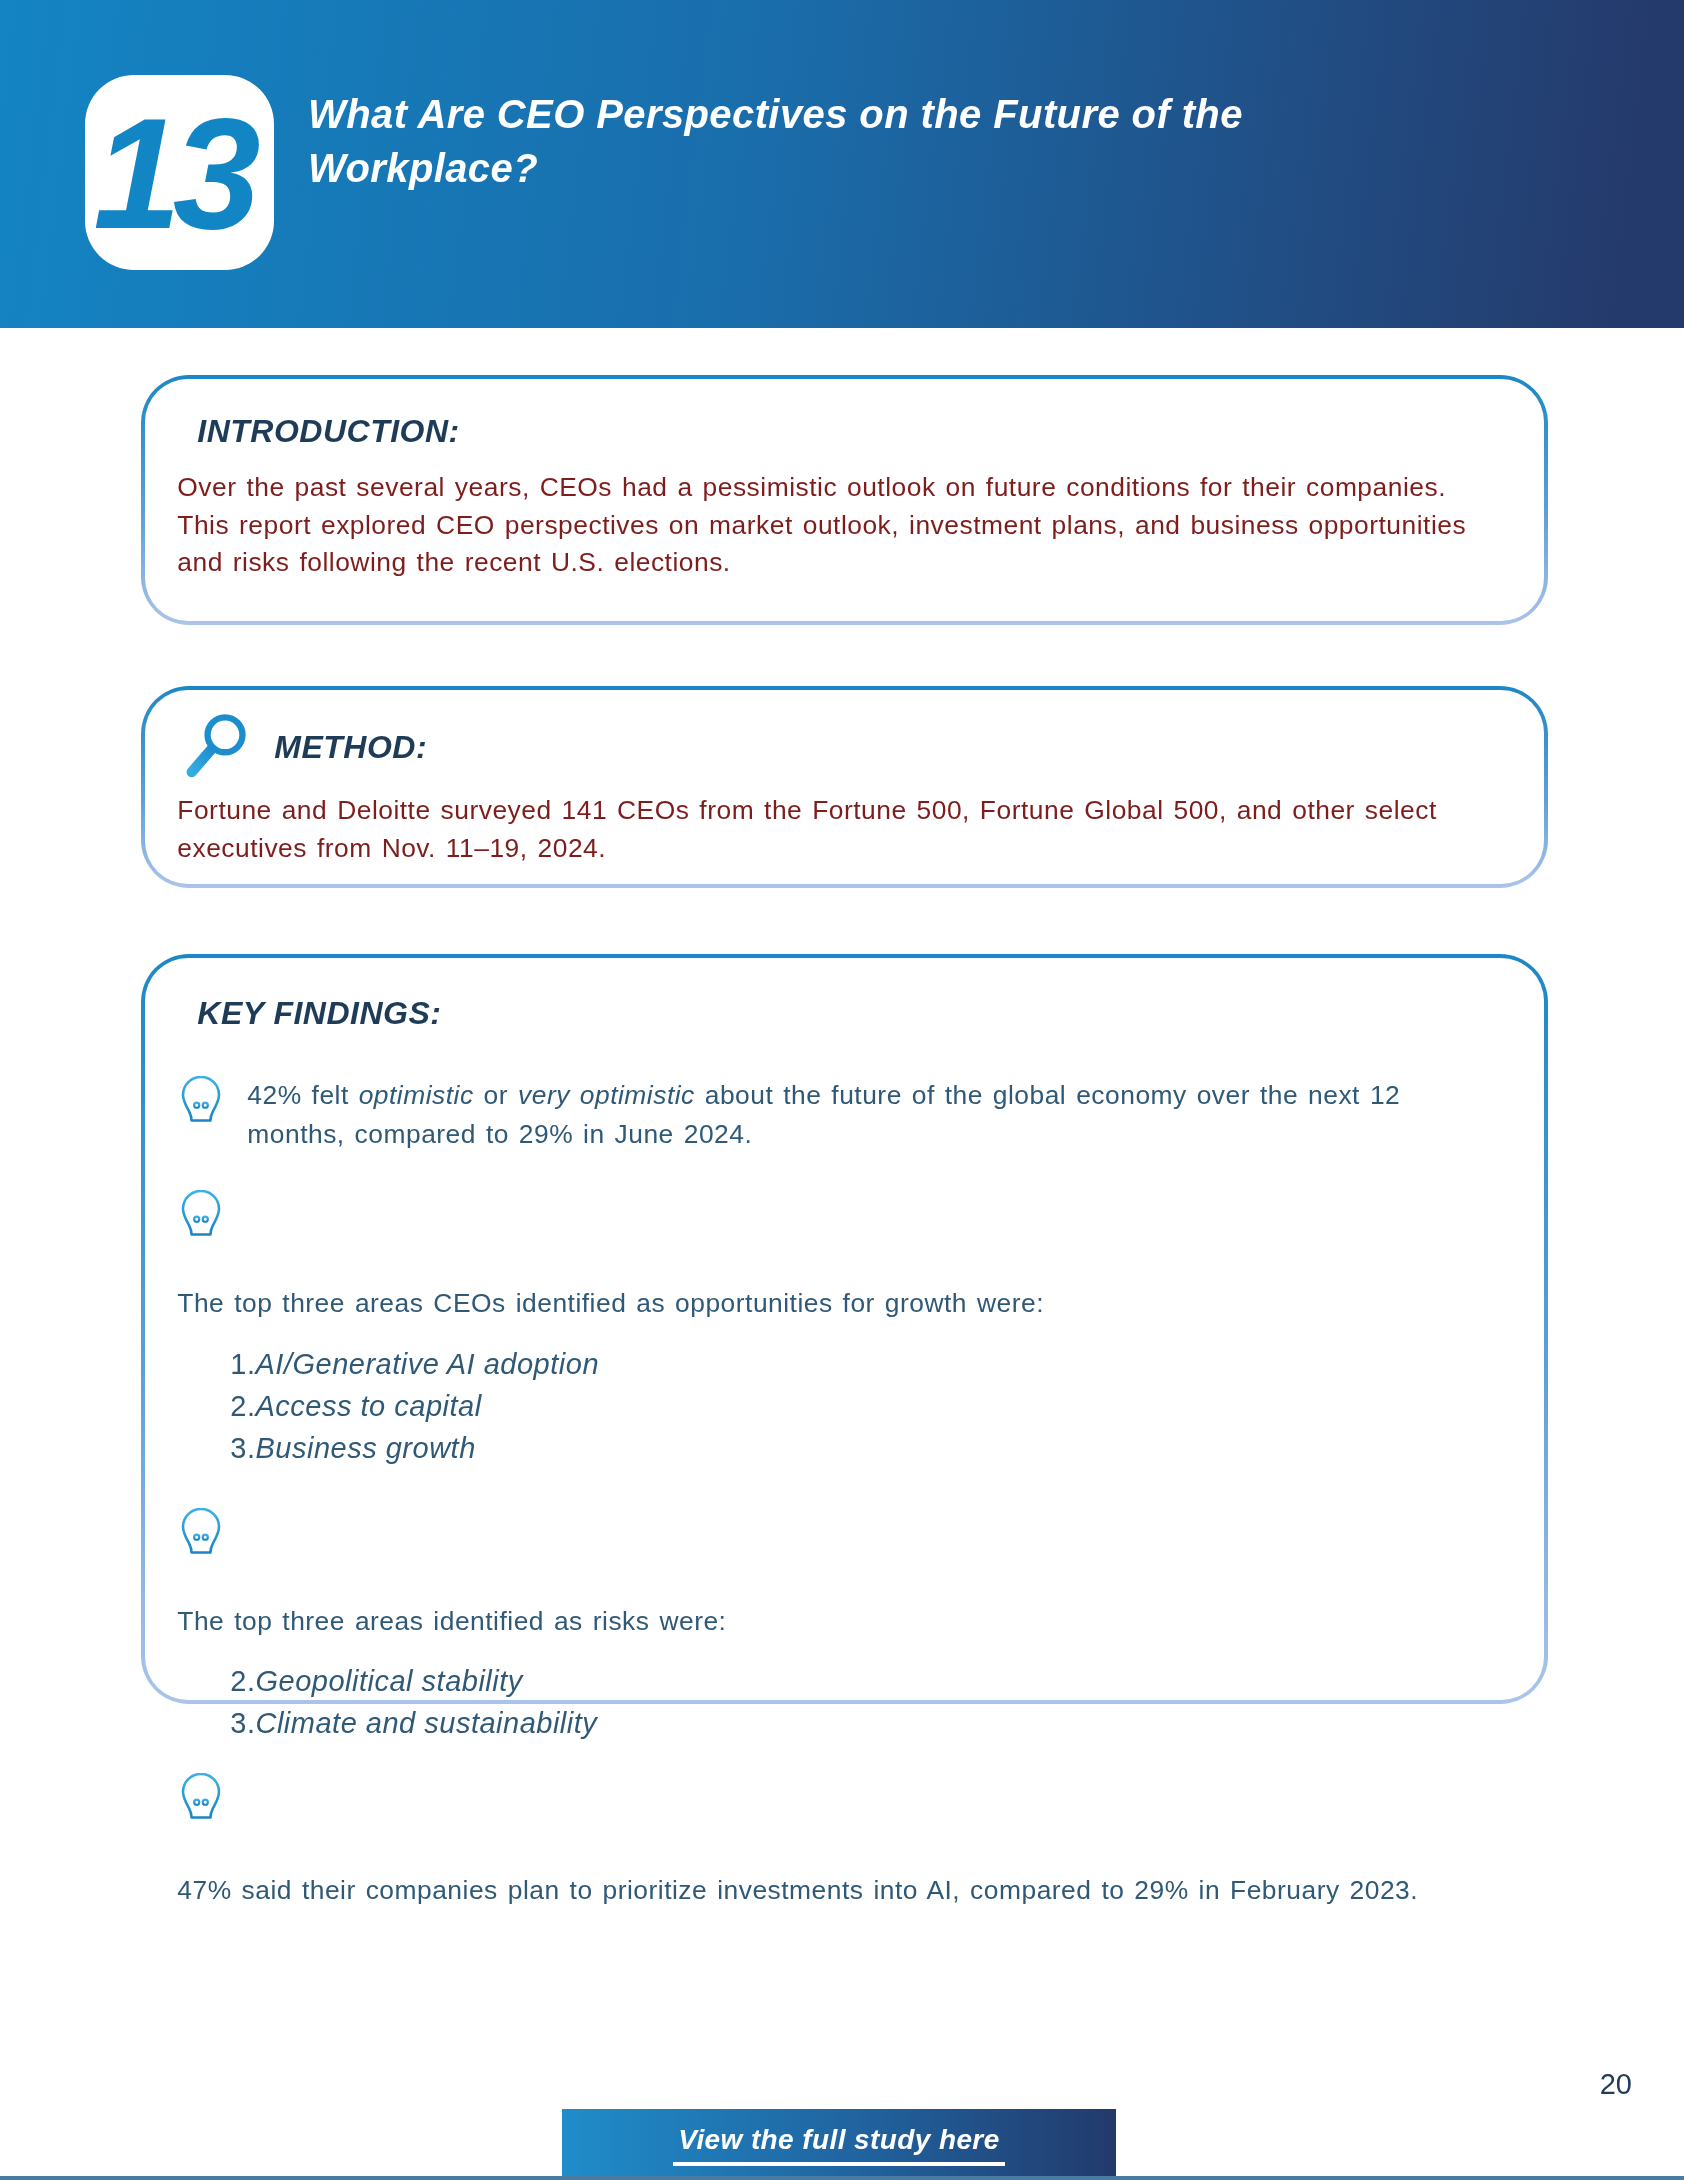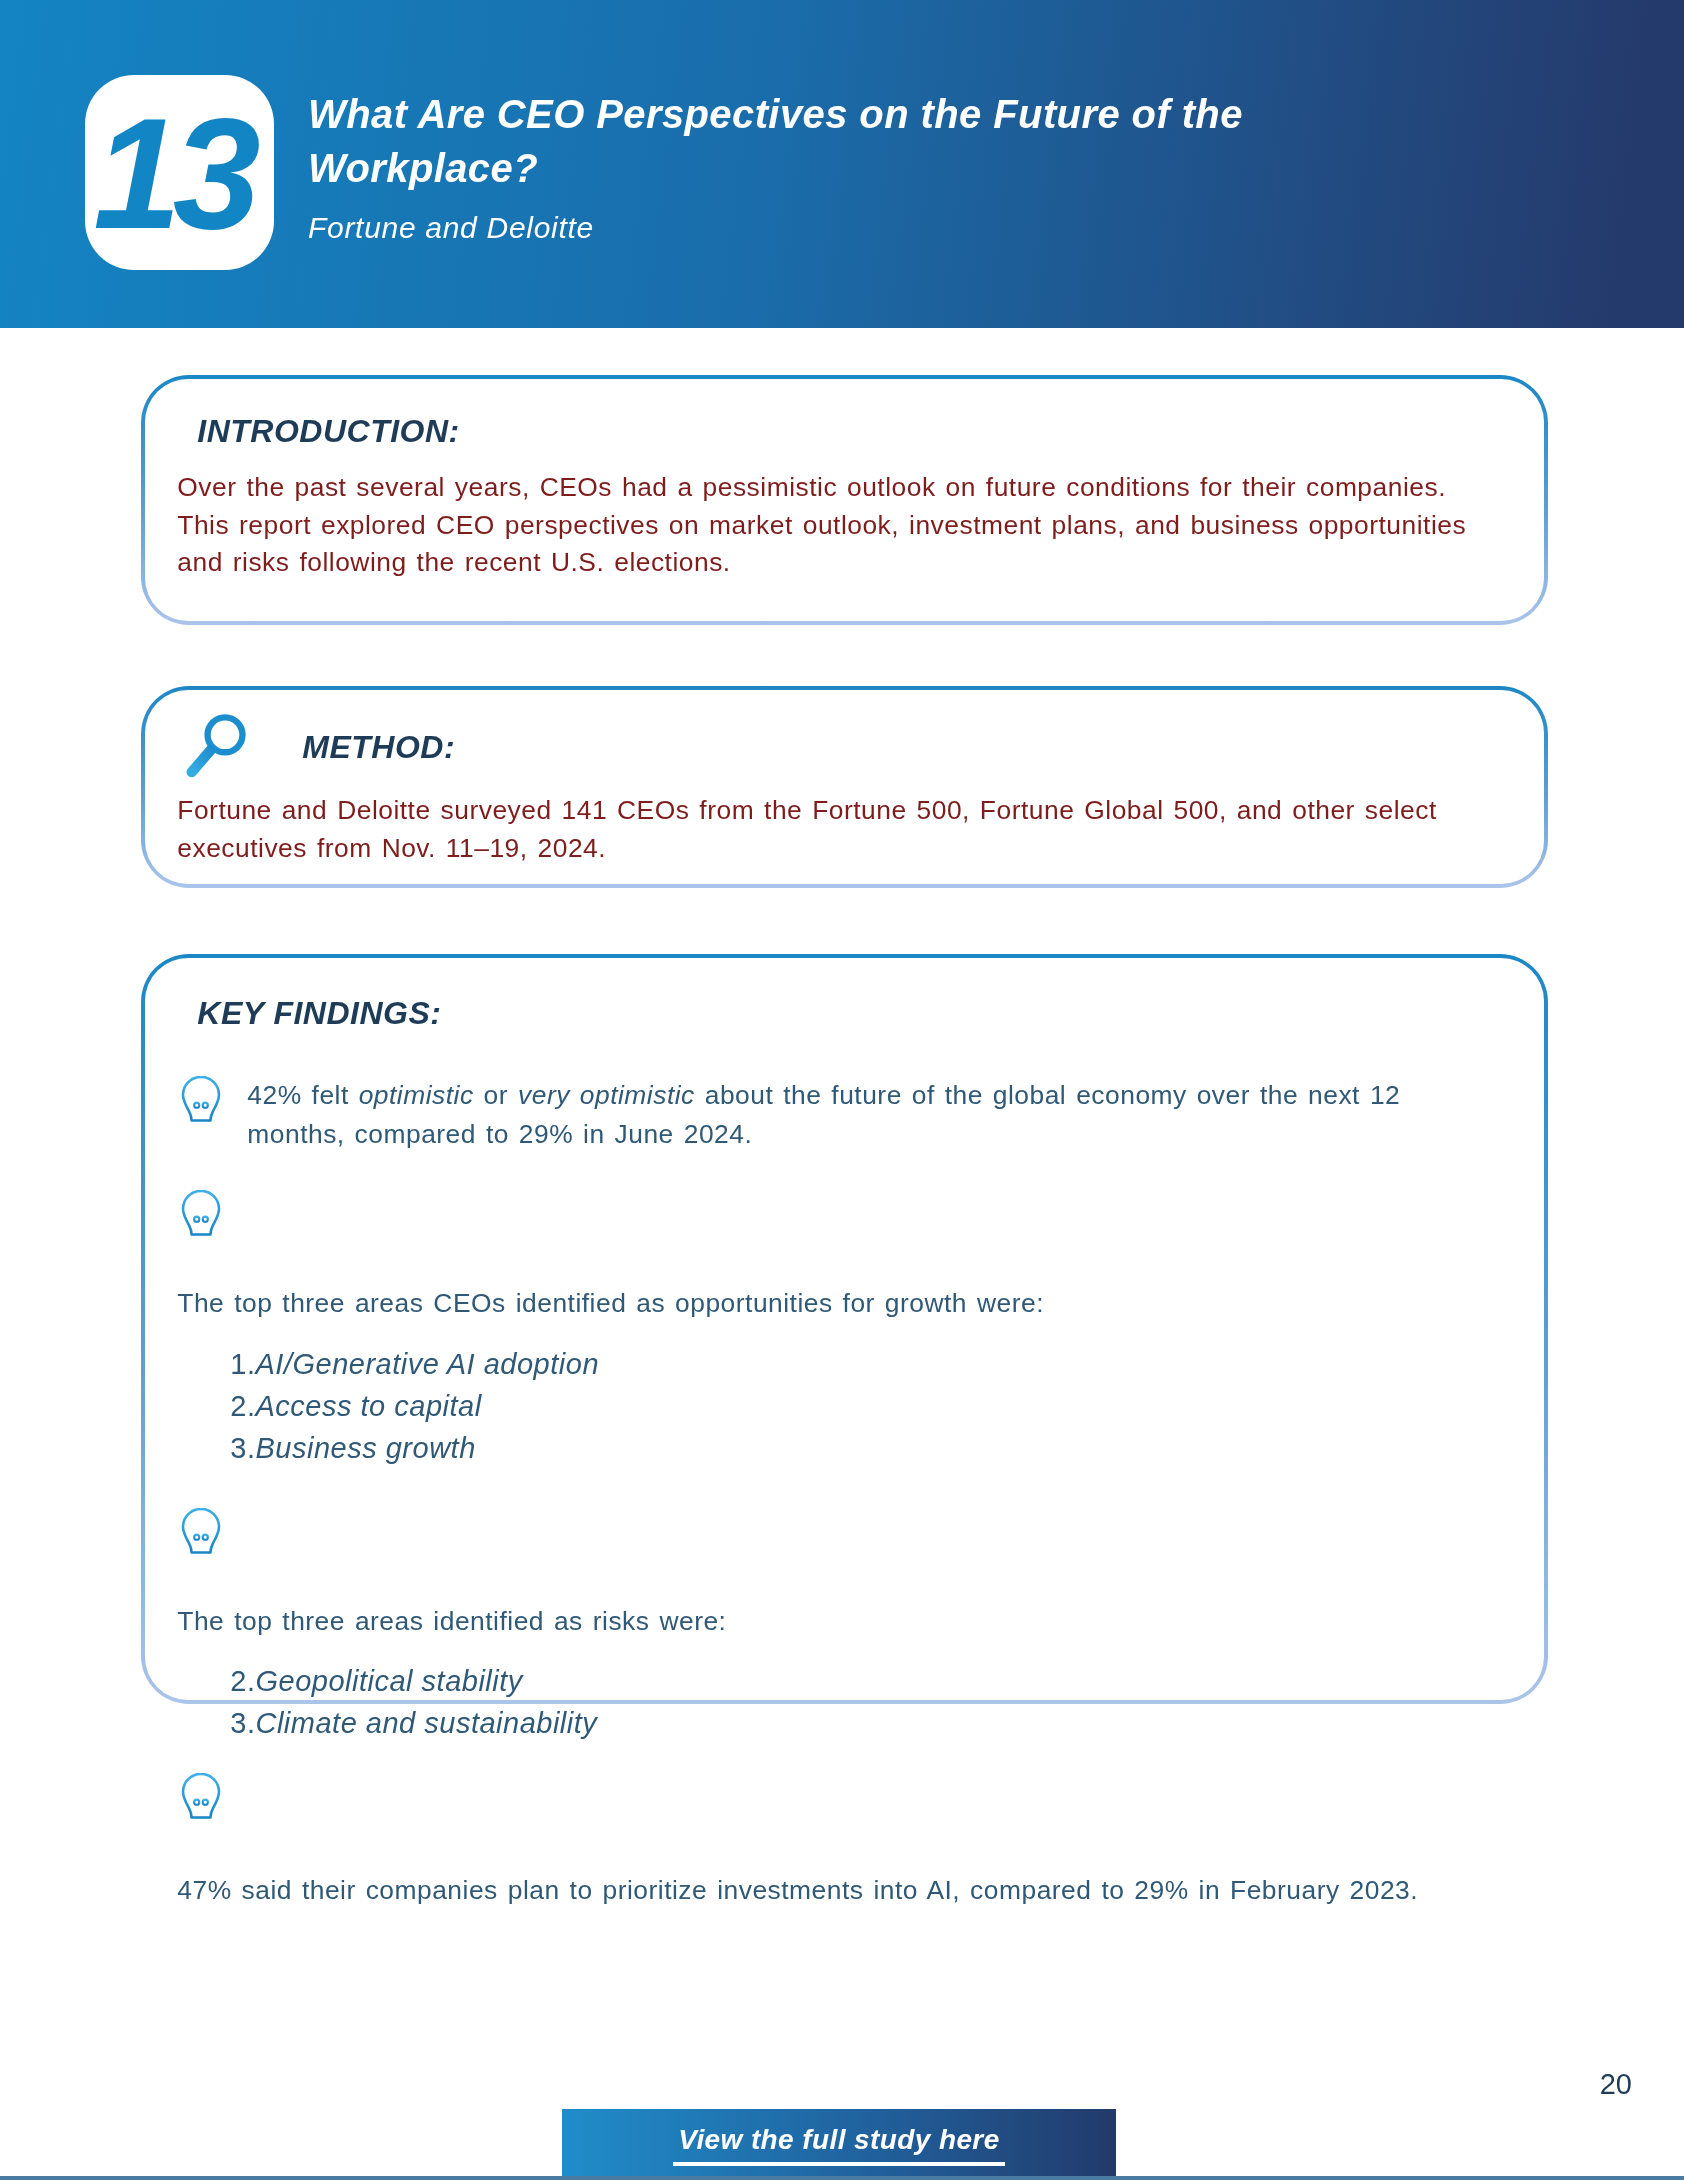--- a/index.html
+++ b/index.html
@@ -87,21 +87,21 @@
     color: #7f1d1d;
     font-size: 26.4px;
     line-height: 1.42;
     letter-spacing: 0.5px;
     word-spacing: 2.1px;
   }
   .card-intro .body-text { margin-top: 19px; }
 
   
   .card-method .card-inner { padding-top: 20.4px; }
-  .method-head { display: flex; align-items: center; gap: 28px; }
+  .method-head { display: flex; align-items: center; gap: 0; }
   .method-head .mg-icon { width: 77px; height: 73px; flex: 0 0 auto; }
   .card-method .body-text { margin-top: 8.5px; }
 
   
   .card-findings .card-inner { padding-top: 37px; }
   .findings-list { margin-top: 44px; }
   .finding-row { display: flex; align-items: flex-start; gap: 22px; }
   .finding-row + .finding-row { margin-top: 37px; flex-direction: column; }
   .finding-row.row-3 { margin-top: 39px; }
   .finding-row.row-4 { margin-top: 29px; }
@@ -164,21 +164,20 @@
 <body>
 
 <div class="page">
 
   <header class="hero">
     <div class="chapter-badge">
       <span>13</span>
     </div>
     <div class="hero-text">
       <h1 class="hero-title">What Are CEO Perspectives on the Future of the Workplace?</h1>
-      <div class="hero-subtitle">Fortune and Deloitte</div>
     </div>
   </header>
 
   <section class="card card-intro">
     <div class="card-inner">
       <h2 class="section-heading">INTRODUCTION:</h2>
       <p class="body-text">Over the past several years, CEOs had a pessimistic outlook on future conditions for their companies. This report explored CEO perspectives on market outlook, investment plans, and business opportunities and risks following the recent U.S. elections.</p>
     </div>
   </section>
 

